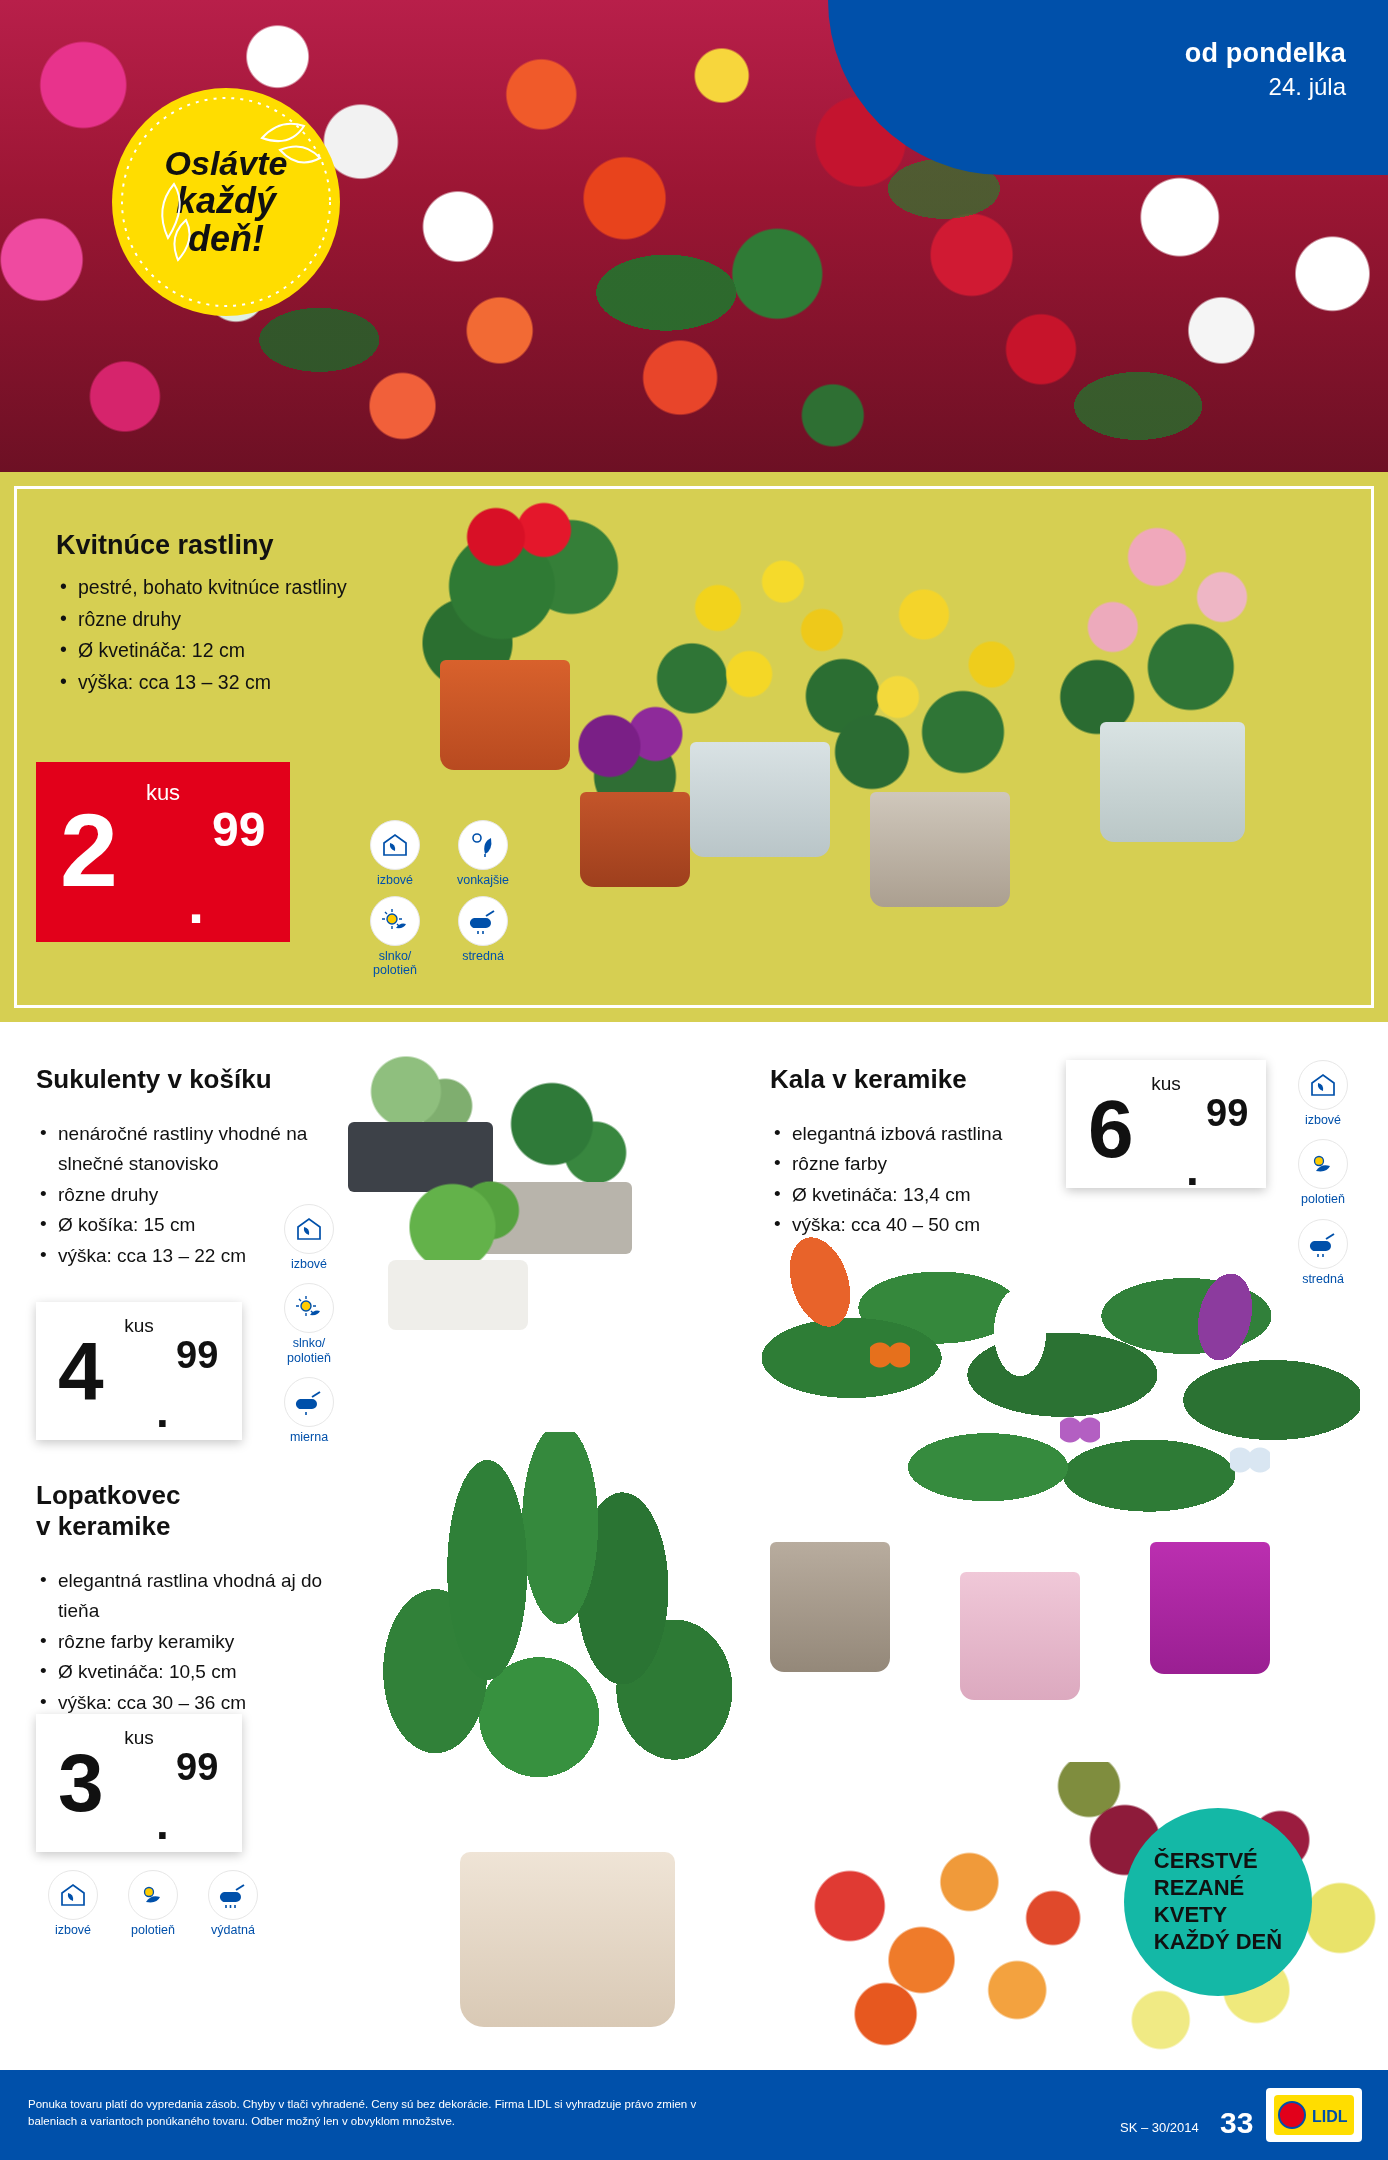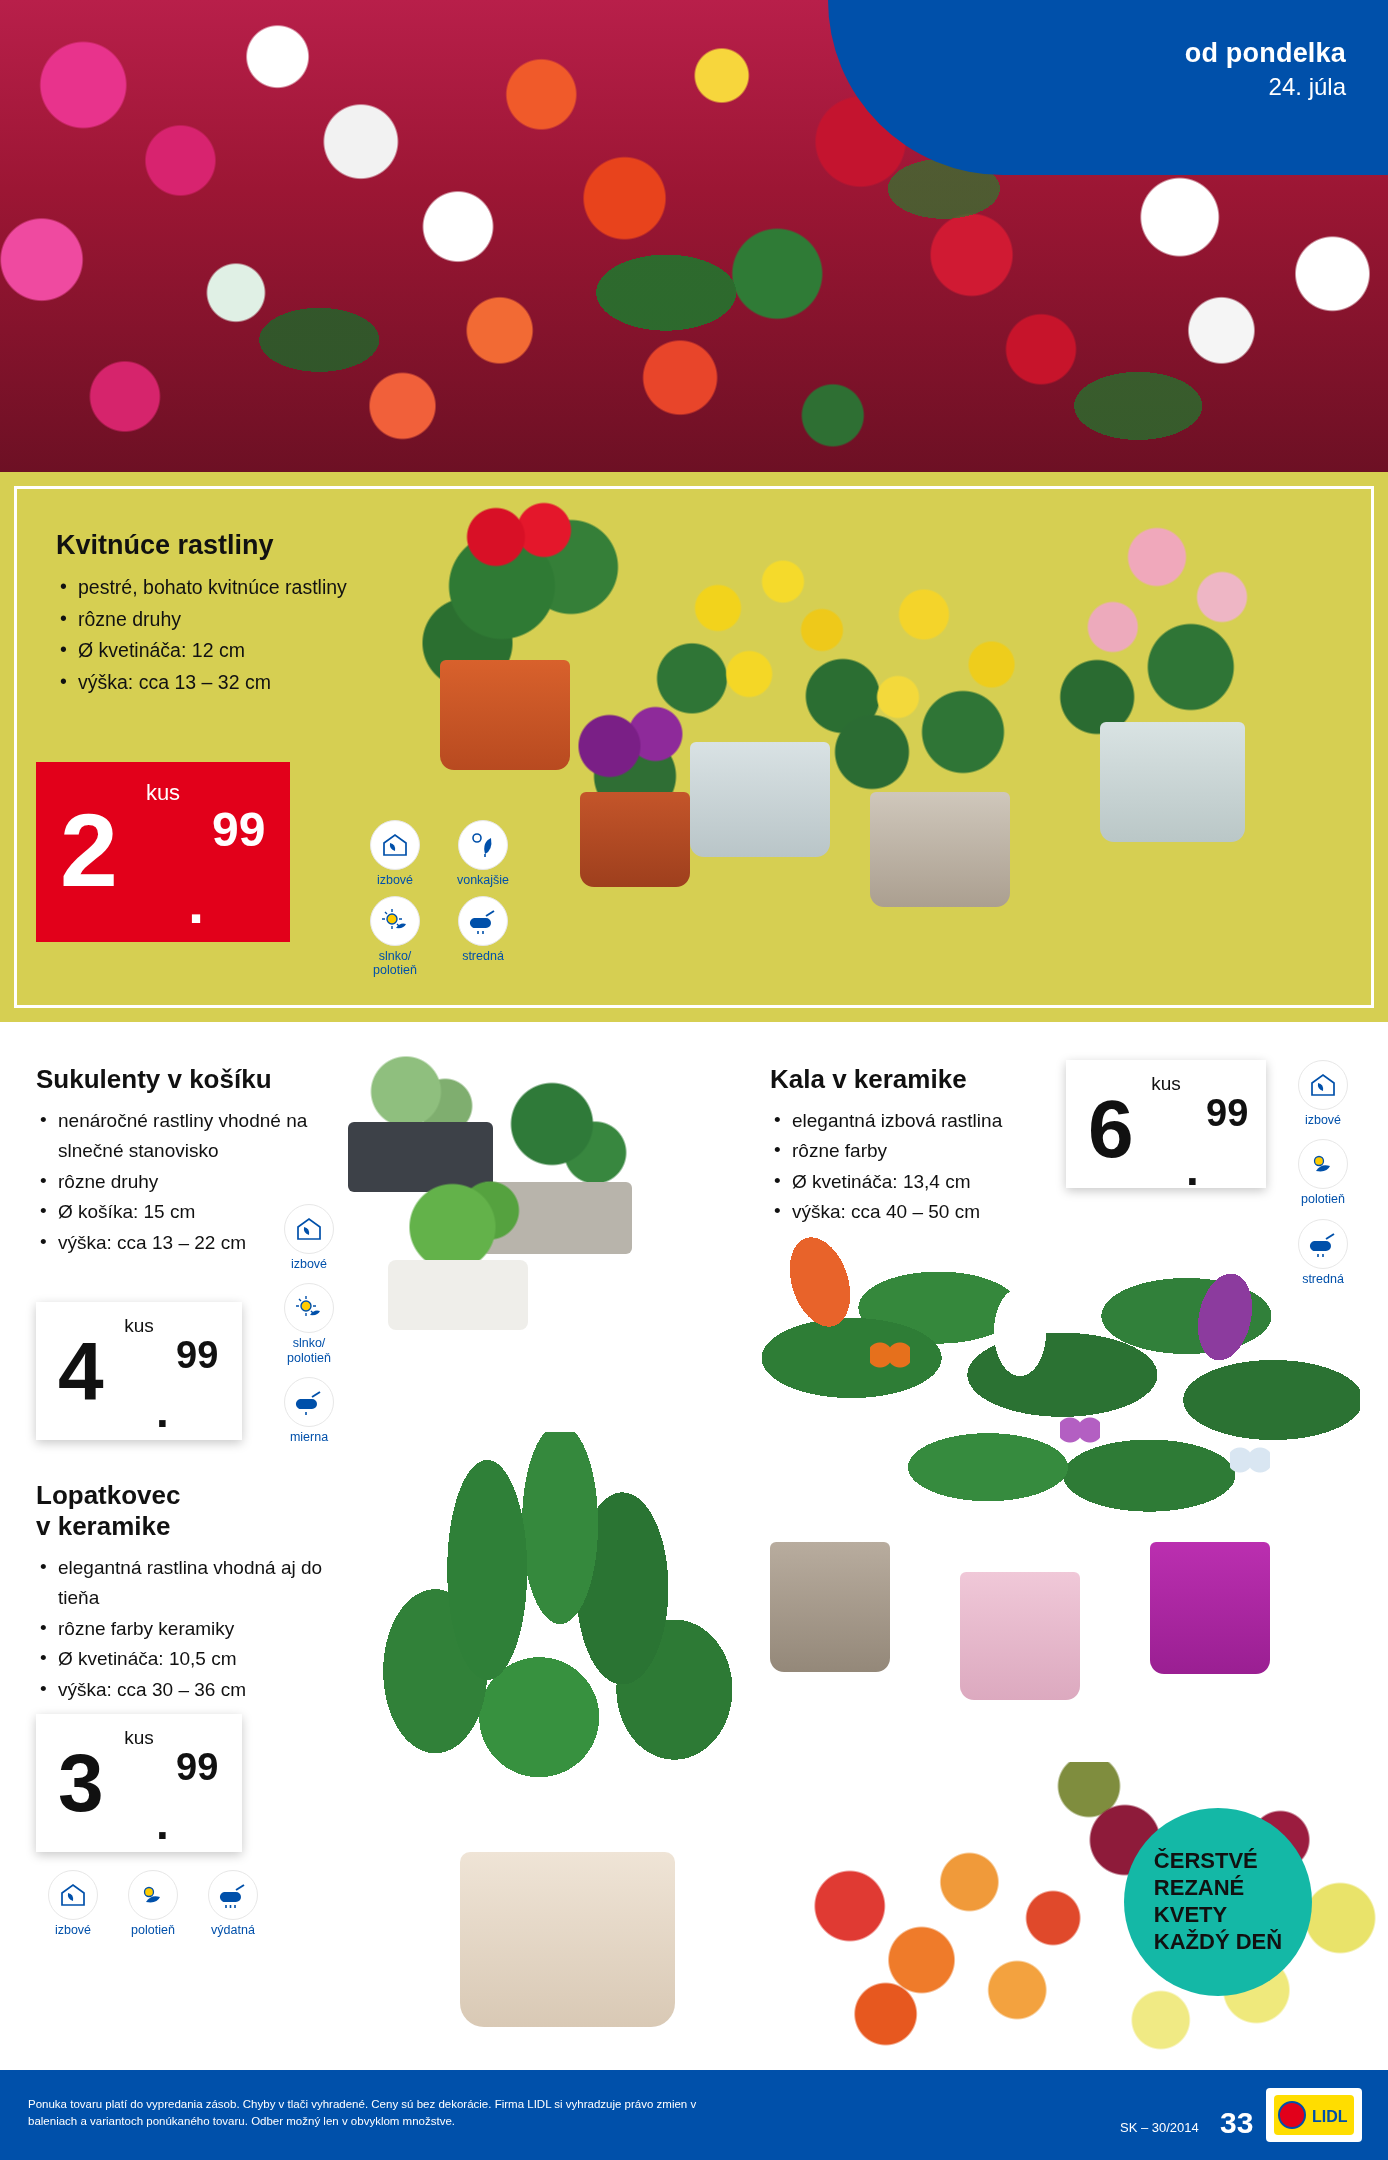--- a/index.html
+++ b/index.html
@@ -177,21 +177,21 @@
   .icon-label { font-size: 12.5px; color: #0050aa; line-height: 1.15; }
 
   
   .white-sec {
     position: absolute;
     left: 0; top: 1022px;
     width: 1388px; height: 1048px;
     background: #fff;
   }
   .sec-title { font-weight: bold; font-size: 26px; color: #111; }
-  .sec-bullets { font-size: 19px; color: #111; line-height: 1.6; margin-top: 11px; }
+  .sec-bullets { font-size: 19px; color: #111; line-height: 1.6; margin-top: 24px; }
   .sec-bullets li { list-style: none; position: relative; padding-left: 22px; }
   .sec-bullets li::before { content: "•"; position: absolute; left: 4px; top: -1px; }
 
   .pricebox-white {
     position: absolute;
     width: 206px; height: 138px;
     background: #fff;
     box-shadow: 0 3px 10px rgba(0,0,0,.22);
   }
   .pricebox-white .kus {
@@ -259,20 +259,32 @@
 <div class="hero">
   <div class="hero-flowers"></div>
   <div class="hero-green-spots"></div>
 
   <div class="blue-banner-inner"></div>
   <div class="banner-text">
     <div class="line1">od pondelka</div>
     <div class="line2">24. júla</div>
   </div>
 
+  <div class="sticker">
+    <svg width="228" height="228" viewBox="0 0 228 228">
+      <circle cx="114" cy="114" r="104" fill="none" stroke="#ffffff" stroke-width="2" stroke-dasharray="3 6"></circle>
+      <path d="M56 150 q-14 -30 6 -54 q14 22 -6 54 z" fill="none" stroke="#fff" stroke-width="2"></path>
+      <path d="M66 172 q-10 -24 8 -40 q10 20 -8 40 z" fill="none" stroke="#fff" stroke-width="2"></path>
+      <path d="M168 62 q24 -10 40 8 q-22 12 -40 -8 z" fill="none" stroke="#fff" stroke-width="2"></path>
+      <path d="M150 50 q18 -20 42 -12 q-14 22 -42 12 z" fill="none" stroke="#fff" stroke-width="2"></path>
+    </svg>
+    <div class="s1">Oslávte</div>
+    <div class="s2">každý</div>
+    <div class="s3">deň!</div>
+  </div>
 </div>
 
 <div class="yellowblock">
   <div class="yellow-inner-frame"></div>
 
   <div class="hero-prod-photo">
 
     <div style="position:absolute;left:10px;top:18px;width:230px;height:190px;background:
       radial-gradient(circle at 40% 40%, #2f7a34 0 52px, transparent 54px),
       radial-gradient(circle at 70% 30%, #357f38 0 46px, transparent 48px),

